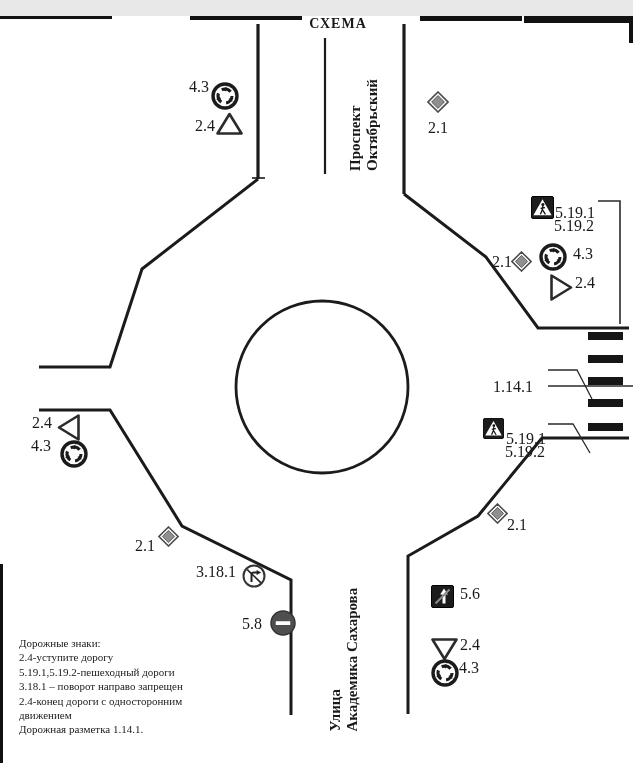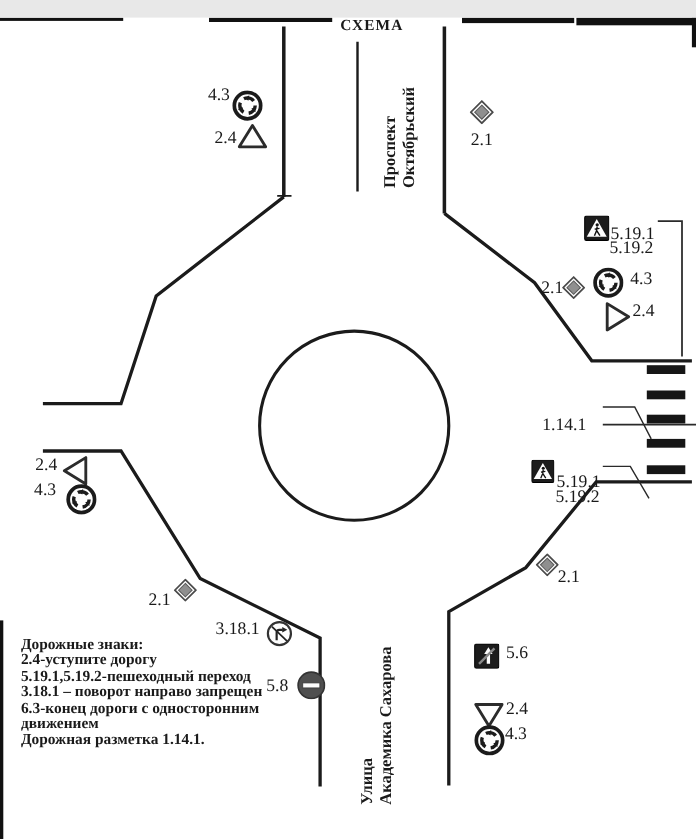--- a/index.html
+++ b/index.html
@@ -7,22 +7,22 @@
     position:relative;width:633px;height:763px;margin:16px auto;
     background:#ffffff;overflow:hidden;
     font-family:"Liberation Serif", serif;color:#1a1a1a;
   }
   .title{
     position:absolute;left:308px;top:0;width:60px;text-align:center;
     font-size:14px;font-weight:bold;letter-spacing:1px;
   }
   .lbl{position:absolute;font-size:16px;white-space:nowrap;}
   .legend{
-    position:absolute;left:19px;top:564px;width:320px;
-    font-size:14px;line-height:14.4px;font-weight:bold;
+    position:absolute;left:19px;top:620px;width:320px;
+    font-size:11px;line-height:14.4px;
   }
   .street{
     position:absolute;font-size:15px;font-weight:bold;white-space:nowrap;
     line-height:17px;text-align:left;
   }
   .street-north{left:310px;top:82px;width:110px;height:36px;transform:rotate(-90deg);}
   .street-south{left:266px;top:621px;width:155px;height:34px;transform:rotate(-90deg);}
   .sign{position:absolute;}
   .roadsvg{position:absolute;left:0;top:0;}
   .tri-up{transform:rotate(0deg);} .tri-down{transform:rotate(180deg);}
@@ -237,20 +237,20 @@
   <div class="lbl" style="left:135px;top:521px">2.1</div>
   <div class="lbl" style="left:196px;top:547px">3.18.1</div>
   <div class="lbl" style="left:242px;top:599px">5.8</div>
   <div class="lbl" style="left:460px;top:569px">5.6</div>
   <div class="lbl" style="left:460px;top:620px">2.4</div>
   <div class="lbl" style="left:459px;top:643px">4.3</div>
 
   <div class="legend">
     <div>Дорожные знаки:</div>
     <div>2.4-уступите дорогу</div>
-    <div>5.19.1,5.19.2-пешеходный переход</div>
+    <div>5.19.1,5.19.2-пешеходный дороги</div>
     <div>3.18.1 – поворот направо запрещен</div>
-    <div>6.3-конец дороги с односторонним</div>
+    <div>2.4-конец дороги с односторонним</div>
     <div>движением</div>
     <div>Дорожная разметка 1.14.1.</div>
   </div>
 
 </div>
 
 </body></html>

